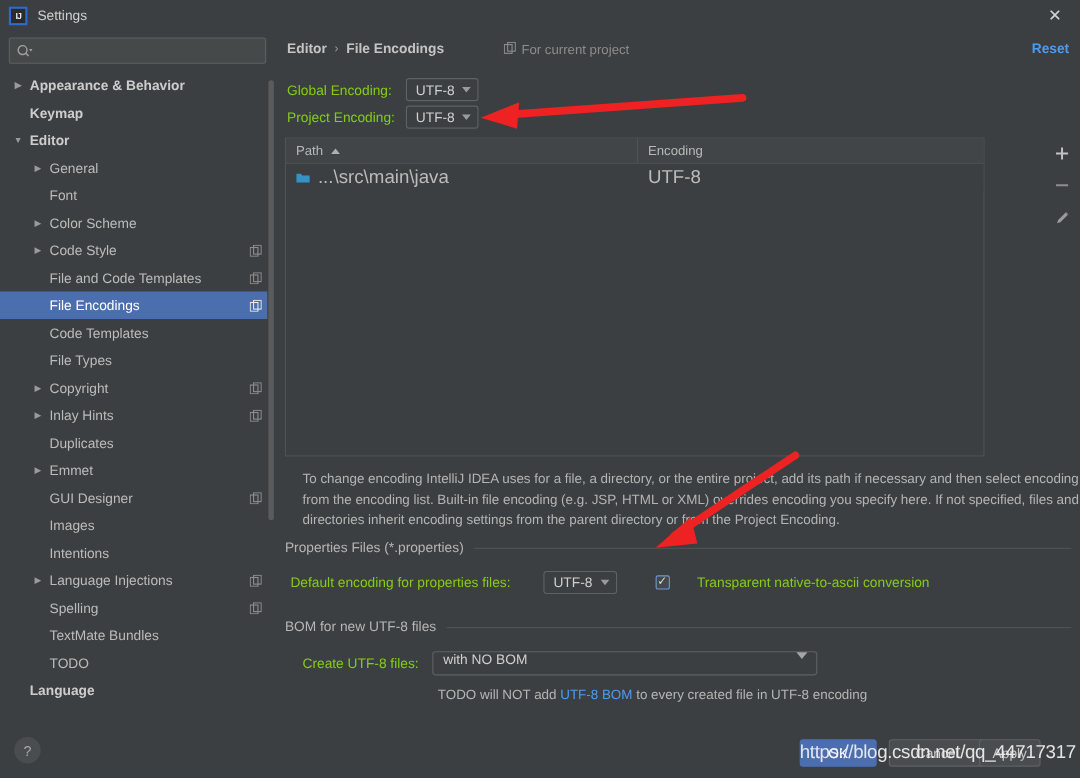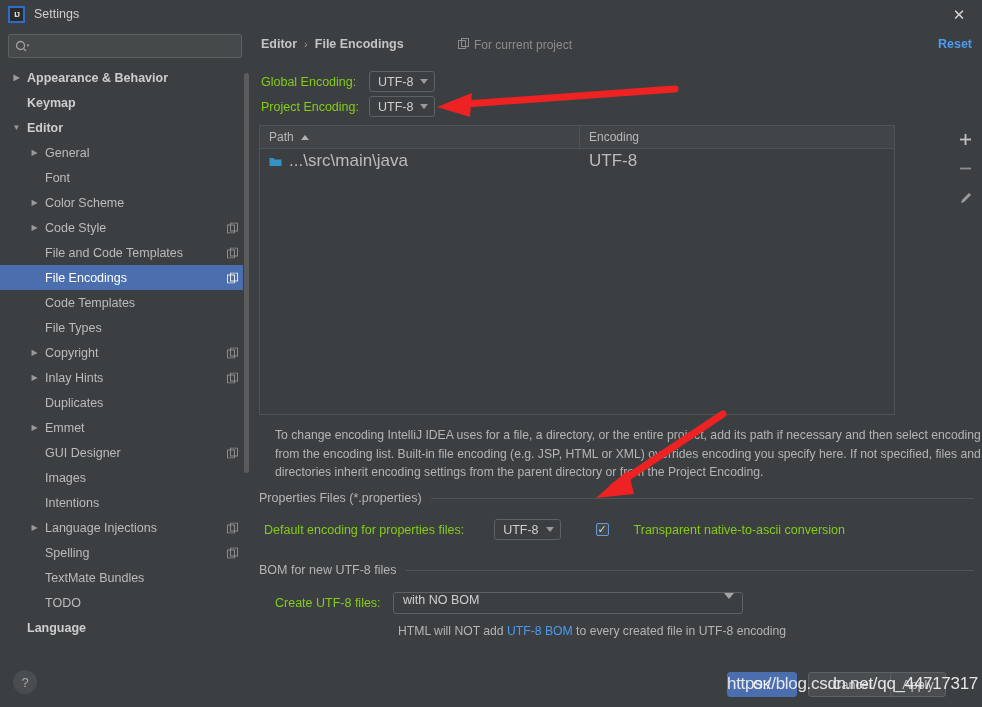--- a/index.html
+++ b/index.html
@@ -489,21 +489,21 @@
     <div class="row-field" style="left:25px; top:564px;">
       <span class="field-label" style="width:118px;">Create UTF-8 files:</span>
       <span class="combo-wide">
         <span>with NO BOM</span>
         <span class="caret"></span>
       </span>
     </div>
   </div>
 
   <div class="bom-note">
-    <span>HTML will NOT add </span><span class="hl">UTF-8 BOM</span><span> to every created file in UTF-8 encoding</span>
+    <span>TODO will NOT add </span><span class="hl">UTF-8 BOM</span><span> to every created file in UTF-8 encoding</span>
   </div>
 
   <div class="bottombar">
     <div class="help-btn">?</div>
     <div class="dlg-btn primary" id="btn-ok">OK</div>
     <div class="dlg-btn" id="btn-cancel">Cancel</div>
     <div class="dlg-btn" id="btn-apply">Apply</div>
   </div>
 
   <div class="watermark">https://blog.csdn.net/qq_44717317</div>

